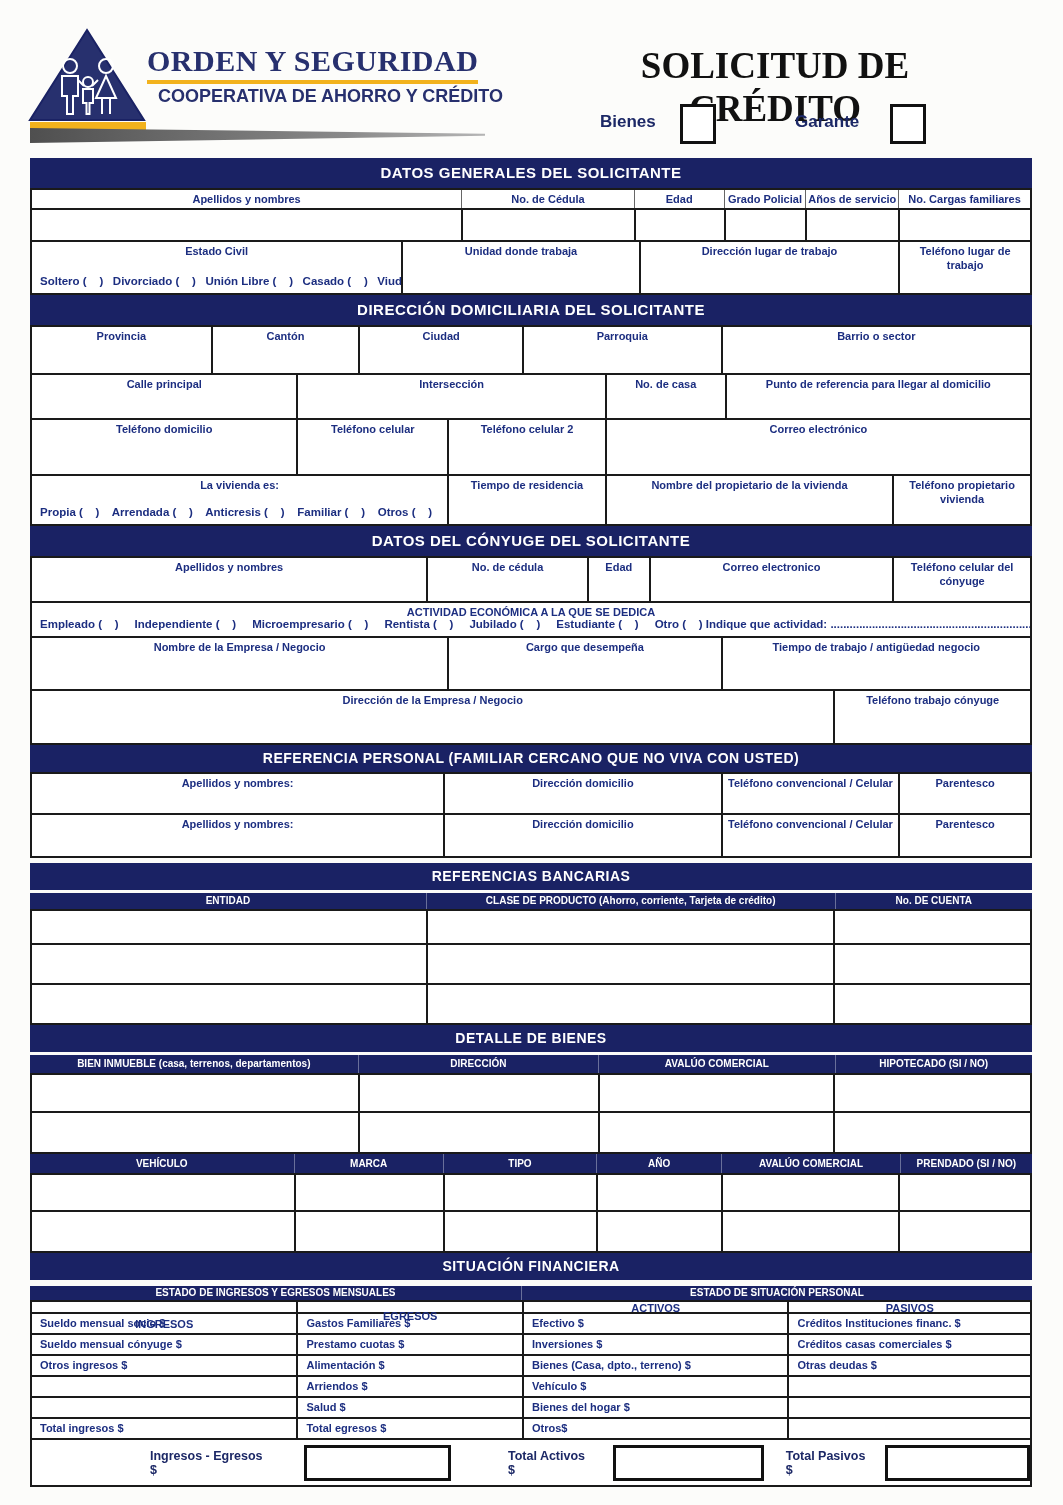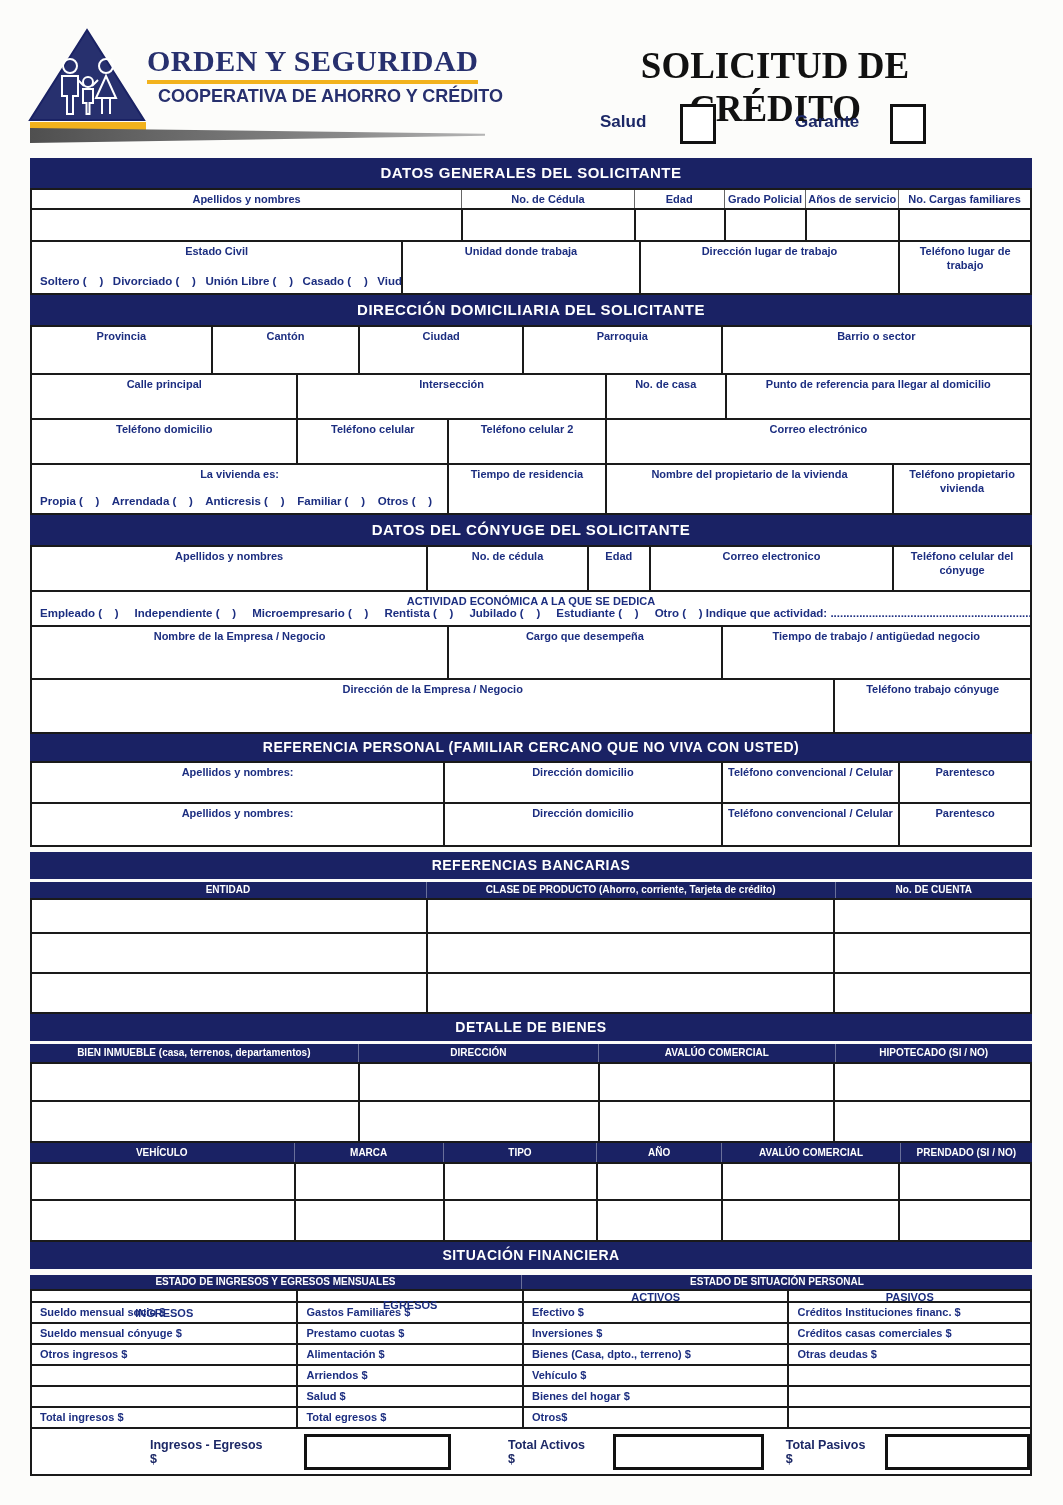--- a/index.html
+++ b/index.html
@@ -80,21 +80,21 @@
         <path d="M50,52 l6,6 M70,52 l-6,6"></path>
       </g>
       <rect x="2" y="94" width="116" height="13" fill="#f2b21d"></rect>
     </svg>
     <div class="brand-title">ORDEN Y SEGURIDAD</div>
     <div class="brand-sub">COOPERATIVA DE AHORRO Y CRÉDITO</div>
     <div class="swoosh"></div>
 
     <div class="form-title">SOLICITUD DE CRÉDITO</div>
     <div class="role-row">
-      <span class="role-label socio">Salud</span>
+      <span class="role-label socio">Bienes</span>
       <span class="chkbox socio"></span>
       <span class="role-label garante">Garante</span>
       <span class="chkbox garante"></span>
     </div>
   </div>
 
   <div class="form">
 
     <div class="bar">DATOS GENERALES DEL SOLICITANTE</div>
     <div class="row labels-row topline">
@@ -166,21 +166,21 @@
       <div class="c" style="width:30.9%">
           <div class="lbl">Intersección</div>
         </div>
       <div class="c" style="width:12%">
           <div class="lbl">No. de casa</div>
         </div>
       <div class="c" style="width:30.6%">
           <div class="lbl">Punto de referencia para llegar al domicilio</div>
         </div>
     </div>
-    <div class="row" style="height:45px">
+    <div class="row" style="height:56px">
       <div class="c" style="width:26.5%">
           <div class="lbl">Teléfono domicilio</div>
         </div>
       <div class="c" style="width:15.1%">
           <div class="lbl">Teléfono celular</div>
         </div>
       <div class="c" style="width:15.8%">
           <div class="lbl">Teléfono celular 2</div>
         </div>
       <div class="c" style="width:42.6%">

